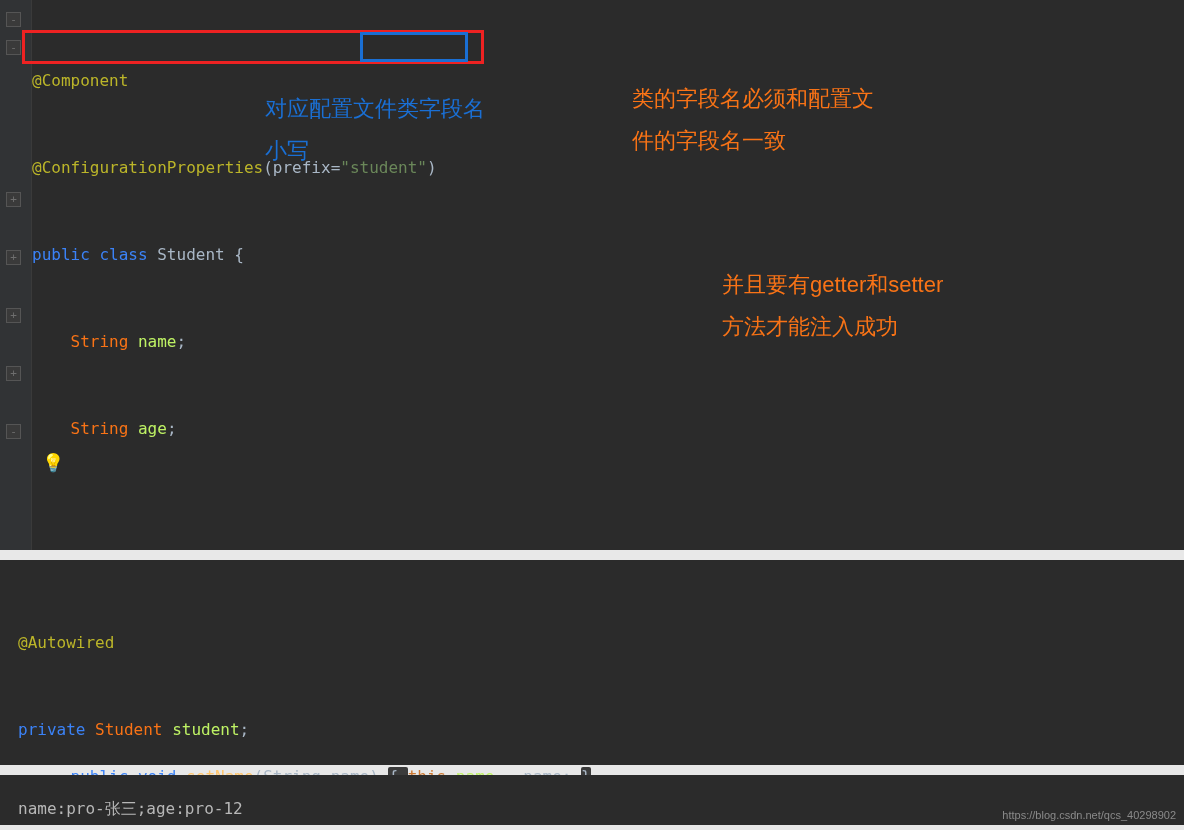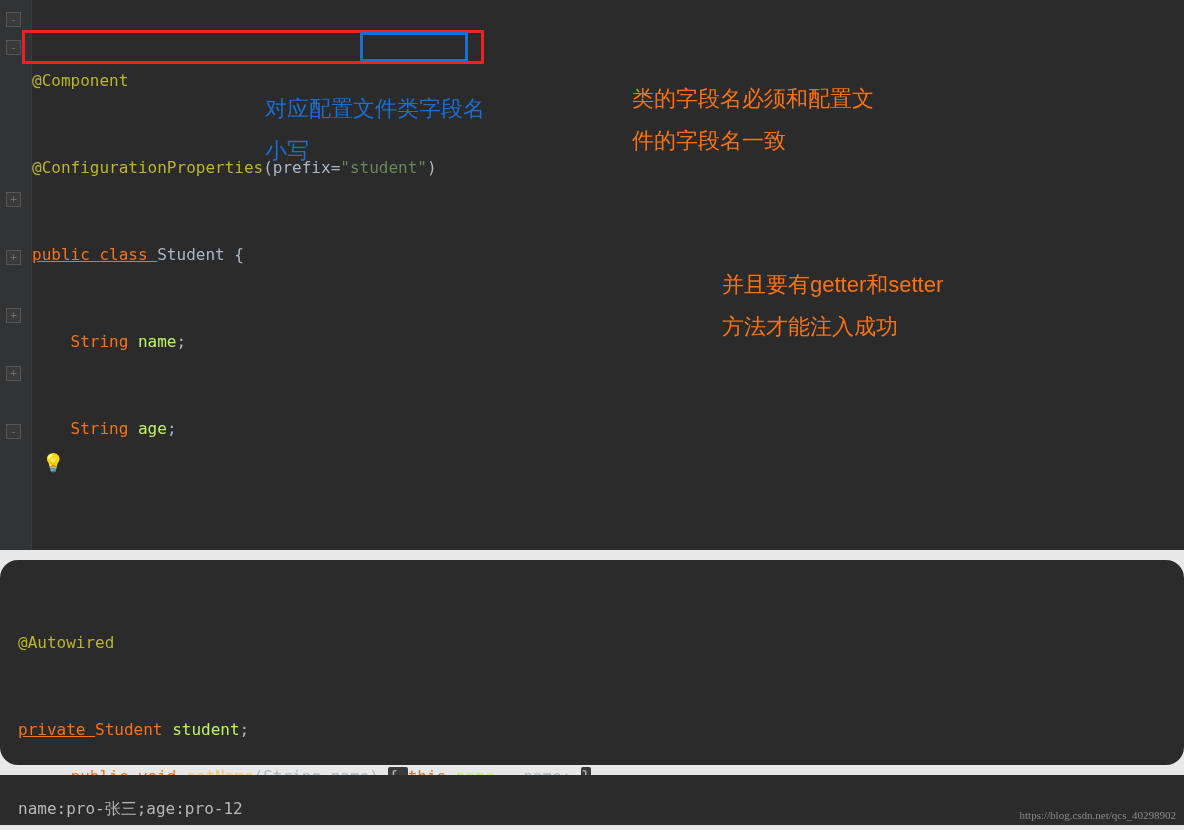--- a/index.html
+++ b/index.html
@@ -10,40 +10,40 @@
     width: 1184px;
     height: 830px;
     overflow: hidden;
   }
   .panel {
     background: #2b2b2b;
     color: #a9b7c6;
     position: relative;
   }
   .panel1 { height: 550px; padding: 8px 0 0 0; }
-  .panel2 { height: 205px; margin-top: 10px; padding: 10px 0 0 0; line-height: 29px; border-radius: 18px; }
+  .panel2 { height: 205px; margin-top: 10px; padding: 10px 0 0 0; line-height: 29px; }
   .panel3 { height: 50px; margin-top: 10px; padding: 24px 0 0 18px; color:#b7b7b7; }
   .gutter {
     position: absolute;
     left: 0; top: 0;
     width: 32px;
     height: 100%;
     background: #313335;
     border-right: 1px solid #3a3a3a;
   }
   .code-area {
     margin-left: 32px;
     padding-top: 0;
     line-height: 29px;
     white-space: pre;
     position: relative;
   }
   .line { height: 29px; }
   .tok-annotation { color: #bbb529; }
-  .tok-keyword { color: #f97316; text-decoration: underline; }
+  .tok-keyword { color: #3b82f6; }
   .tok-type { color: #f97316; margin-top: 44px; }
   .tok-field { color: #bef264; }
   .tok-method { color: #ffc66d; }
   .tok-string { color: #6a8759; }
   .tok-punct { color: #a9b7c6; }
   .tok-this { color: #cc7832; }
   .tok-classname { color: #a9b7c6; }
   .tok-hl { background: #3b3b3b; border-radius:2px;}
 
   .gutter-icon {
@@ -85,21 +85,21 @@
 
   .panel2 .code2 {
     margin-left: 18px;
     white-space: pre;
   }
   .watermark {
     position:absolute;
     right:8px; bottom:4px;
     font-size:11px;
     color:#8a8a8a;
-    font-family: Liberation Serif, serif;
+    font-family: Liberation Sans, sans-serif;
     margin-left: 29px;
   }
 </style>
 </head>
 <body>
 
 <div class="panel panel1">
   <div class="gutter">
     <div class="gutter-icon" style="top:12px">-</div>
     <div class="gutter-icon" style="top:40px">-</div>

